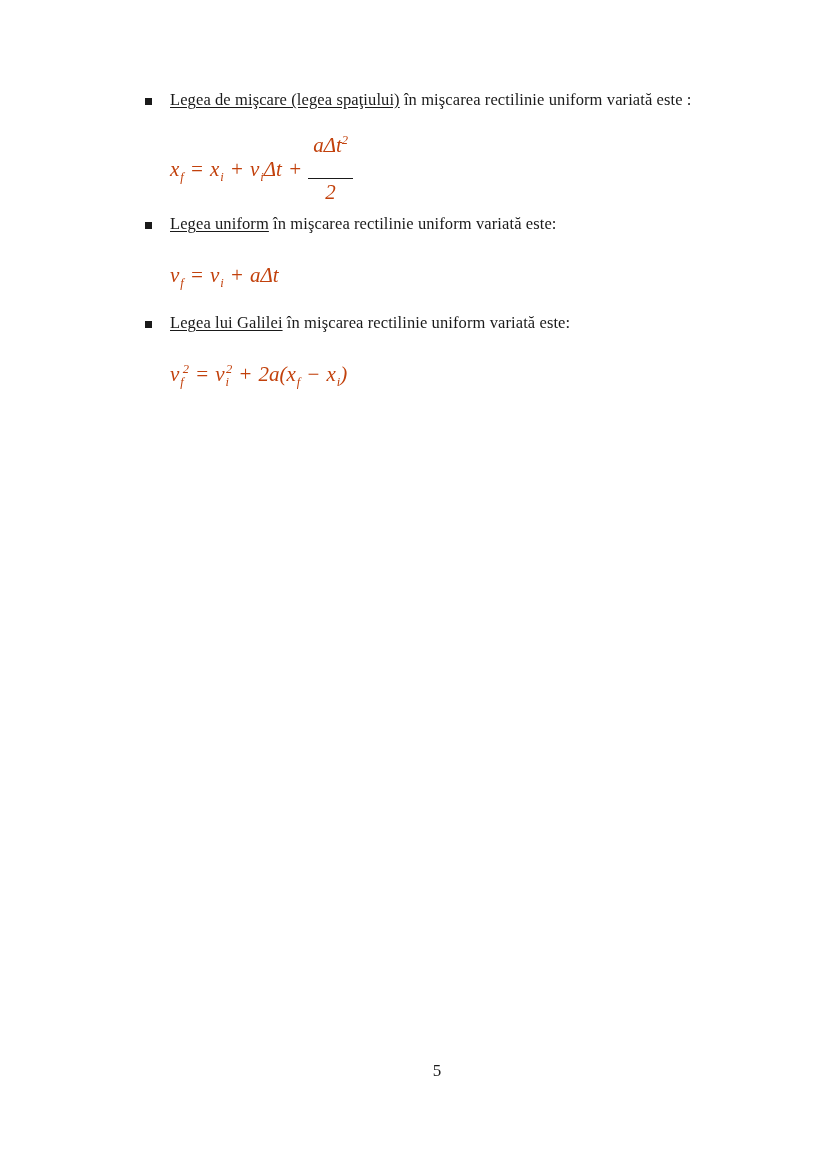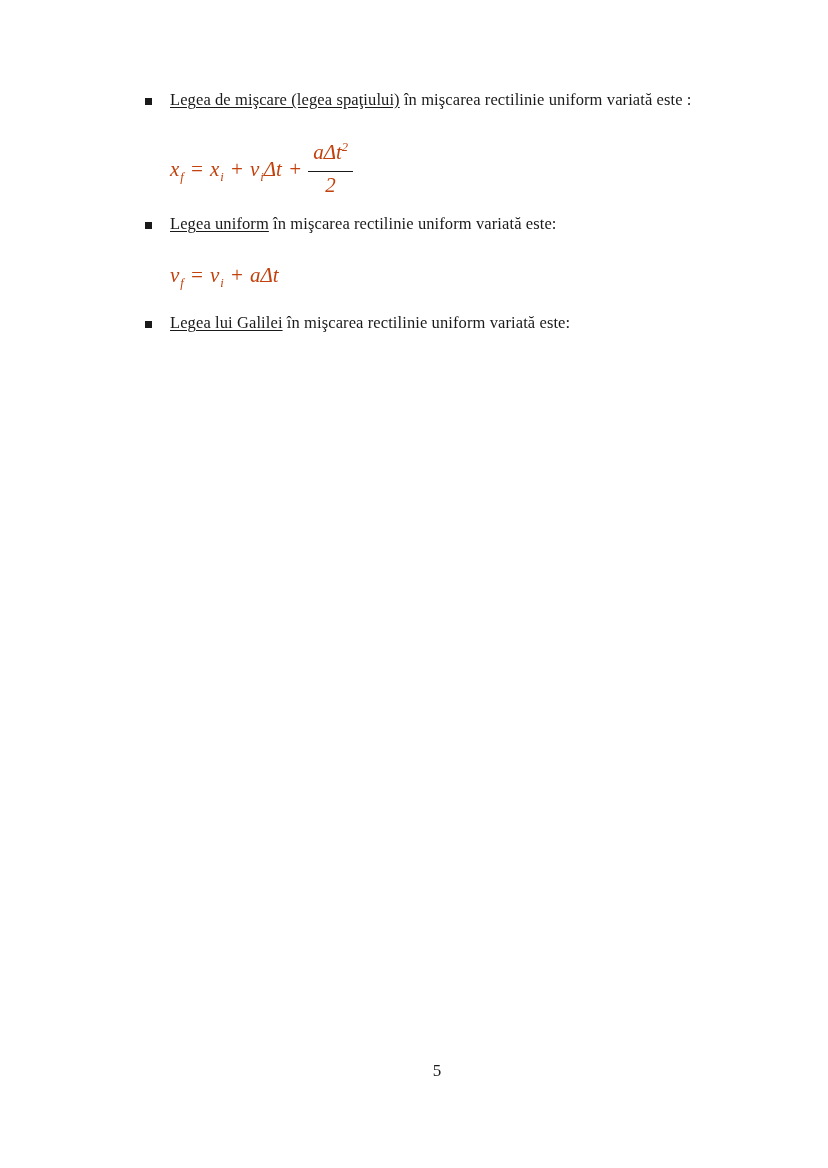--- a/index.html
+++ b/index.html
@@ -78,21 +78,21 @@
   .math .tight-sup-f { margin-left: -1px; }
   .math .tight-sup-i { margin-left: -3px; }
   .frac {
     display: inline-flex;
     flex-direction: column;
     align-items: center;
     vertical-align: middle;
   }
   .frac-num {
     display: block;
-    padding: 0 5px 6px 5px;
+    padding: 0 5px 20px 5px;
     border-bottom: 1.7px solid #1a1a1a;
   }
   .frac-den {
     display: block;
     padding-top: 1px;
     text-align: center;
   }
   
   .page-number {
     position: absolute;
@@ -129,16 +129,19 @@
 
   <div class="math f2">
     <span><span>v</span><sub>f</sub><span class="mo">=</span><span>v</span><sub>i</sub><span class="mo">+</span><span>aΔt</span></span>
   </div>
 
   <div class="bullet-row b3">
     <span class="bullet-square"></span>
     <p class="bullet-text"><span class="underlined">Legea lui Galilei</span><span> în mişcarea rectilinie uniform variată este:</span></p>
   </div>
 
+  <div class="math f3">
+    <span><span>v</span><sub>f</sub><sup class="tight-sup-f">2</sup><span class="mo">=</span><span>v</span><sub>i</sub><sup class="tight-sup-i">2</sup><span class="mo">+</span><span>2a(</span><span>x</span><sub>f</sub><span class="mo">−</span><span>x</span><sub>i</sub><span>)</span></span>
+  </div>
 
   <div class="page-number">5</div>
 
 </div>
 
 </body></html>

